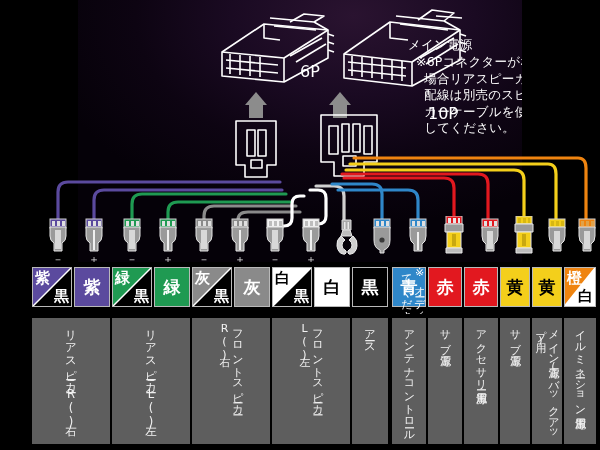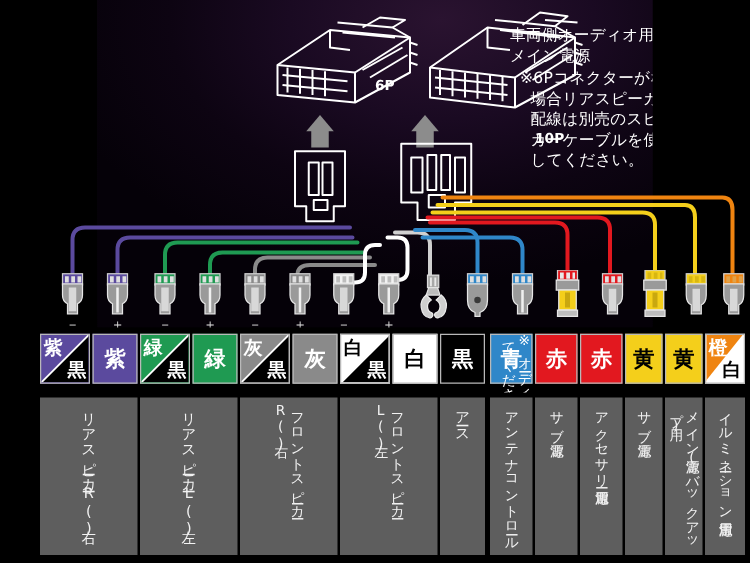--- a/index.html
+++ b/index.html
@@ -18,21 +18,21 @@
       linear-gradient(#120618,#05010a);
     overflow:hidden;
   }
   .art-side{position:absolute;top:0;width:78px;height:262px;background:#000;}
   .art-side.l{left:0;}
   .art-side.r{right:0;}
 
   
   .conn-draw{position:absolute;}
   .conn-label{
-    position:absolute;color:#fff;font-size:11px;font-weight:bold;
+    position:absolute;color:#fff;font-size:16px;font-weight:normal;
     letter-spacing:0px;
   }
   .arrow-shaft{position:absolute;background:#8c8c8c;}
   .arrow-head{
     position:absolute;width:0;height:0;
     border-left:11px solid transparent;border-right:11px solid transparent;
     border-bottom:13px solid #8c8c8c;
   }
 
   
@@ -176,21 +176,20 @@
       <g fill="none" stroke="#ffffff" stroke-width="1.6" stroke-linejoin="round">
         <path d="M3 3 H59 V50 H46 V64 H16 V50 H3 Z"></path>
         <path d="M11 14 H20 V42 H11 Z"></path>
         <path d="M24 12 H31 V40 H24 Z"></path>
         <path d="M35 12 H42 V40 H35 Z"></path>
         <path d="M46 14 H54 V42 H46 Z"></path>
         <path d="M25 44 H38 V54 H25 Z"></path>
       </g>
     </svg>
 
-    <div class="note-main" style="left:330px;top:20px;">車両側オーディオ用</div>
     <div class="note-main" style="left:330px;top:37px;">メイン電源</div>
     <div class="note-main" style="left:338px;top:54px;">※6Pコネクターがない
   場合リアスピーカーの
   配線は別売のスピー
   カーケーブルを使用
   してください。</div>
   </div>
 
   <svg class="wires" viewBox="0 0 600 262">
     <g fill="none" stroke-width="3.2" stroke-linecap="round" stroke-linejoin="round">

